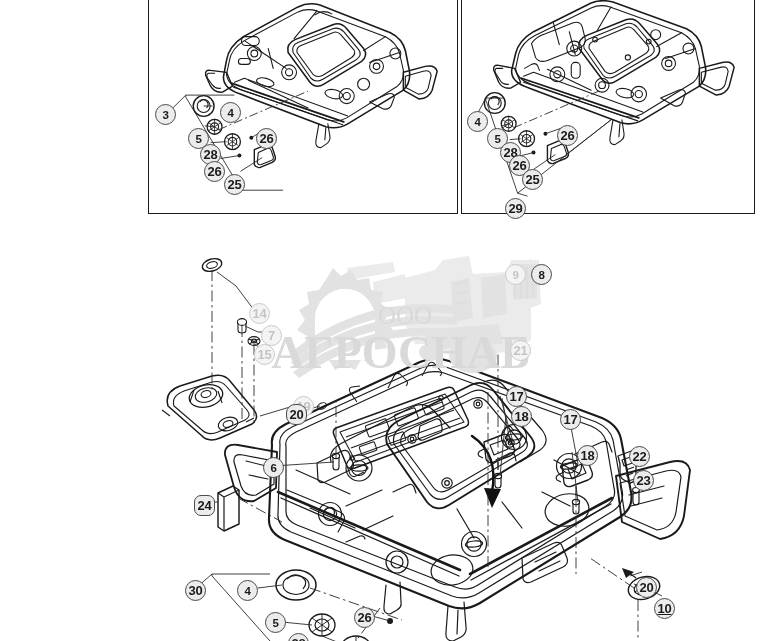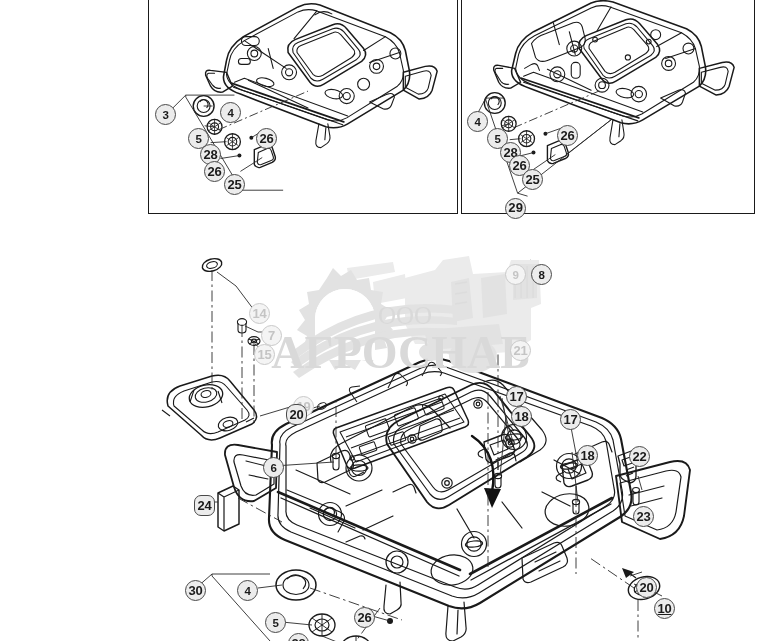--- a/index.html
+++ b/index.html
@@ -243,21 +243,21 @@
       </g>
     </svg>
   </div>
 
   <div class="callout" style="left:467px;top:111px;">4</div>
   <div class="callout" style="left:487px;top:128px;">5</div>
   <div class="callout tight" style="left:557px;top:125px;">26</div>
   <div class="callout tight" style="left:500px;top:142px;">28</div>
   <div class="callout tight" style="left:509px;top:155px;">26</div>
   <div class="callout tight" style="left:522px;top:169px;">25</div>
-  <div class="callout tight" style="left:505px;top:198px;font-family:Liberation Mono, monospace;">29</div>
+  <div class="callout tight" style="left:505px;top:198px;">29</div>
 
   <svg id="main-dia" style="position:absolute;left:150px;top:240px;width:631px;height:401px;" viewBox="0 0 631 401">
 
     <g fill="none" stroke="#1a1a1a" stroke-width="1.2" stroke-linejoin="round" stroke-linecap="round">
       <path d="M122,205 Q120,192 136,184 L270,122 Q284,116 299,121 L452,178 Q468,185 471,199
                L481,252 Q484,268 470,277 L330,363 Q315,372 299,366 L135,300 Q118,293 119,278 Z" stroke-width="2.1"></path>
       <path d="M130,204 Q128,194 142,187 L271,128 Q283,123 296,127 L446,182 Q460,188 463,200
                L472,250 Q475,263 463,271 L329,353 Q316,361 302,356 L141,292 Q127,286 128,274 Z"></path>
       <path d="M136,206 Q134,198 146,192 L272,134 Q283,130 294,133 L441,186 Q453,191 456,201
                L464,248 Q467,259 456,266 L328,345 Q317,352 305,347 L147,285 Q135,280 136,270 Z"></path>
@@ -569,21 +569,21 @@
   <div class="callout faint tight" style="left:261px;top:325px;">7</div>
   <div class="callout faint tight" style="left:254px;top:344px;">15</div>
   <div class="callout faint tight" style="left:510px;top:340px;">21</div>
   <div class="callout faint tight" style="left:293px;top:396px;">19</div>
   <div class="callout tight" style="left:506px;top:386px;">17</div>
   <div class="callout tight" style="left:286px;top:404px;border-radius:9px;">20</div>
   <div class="callout tight" style="left:511px;top:406px;">18</div>
   <div class="callout tight" style="left:560px;top:409px;">17</div>
   <div class="callout tight" style="left:577px;top:445px;">18</div>
   <div class="callout tight" style="left:629px;top:446px;text-align:right;">22</div>
-  <div class="callout tight" style="left:633px;top:470px;margin-top:36px;">23</div>
+  <div class="callout tight" style="left:633px;top:470px;">23</div>
   <div class="callout" style="left:263px;top:457px;">6</div>
   <div class="callout tight" style="left:194px;top:495px;border-radius:7px;">24</div>
   <div class="callout tight" style="left:185px;top:580px;">30</div>
   <div class="callout" style="left:237px;top:580px;">4</div>
   <div class="callout tight" style="left:636px;top:577px;">20</div>
   <div class="callout tight" style="left:654px;top:598px;text-decoration:underline;">10</div>
   <div class="callout" style="left:265px;top:612px;">5</div>
   <div class="callout tight" style="left:354px;top:607px;">26</div>
   <div class="callout tight" style="left:288px;top:633px;">28</div>
 

